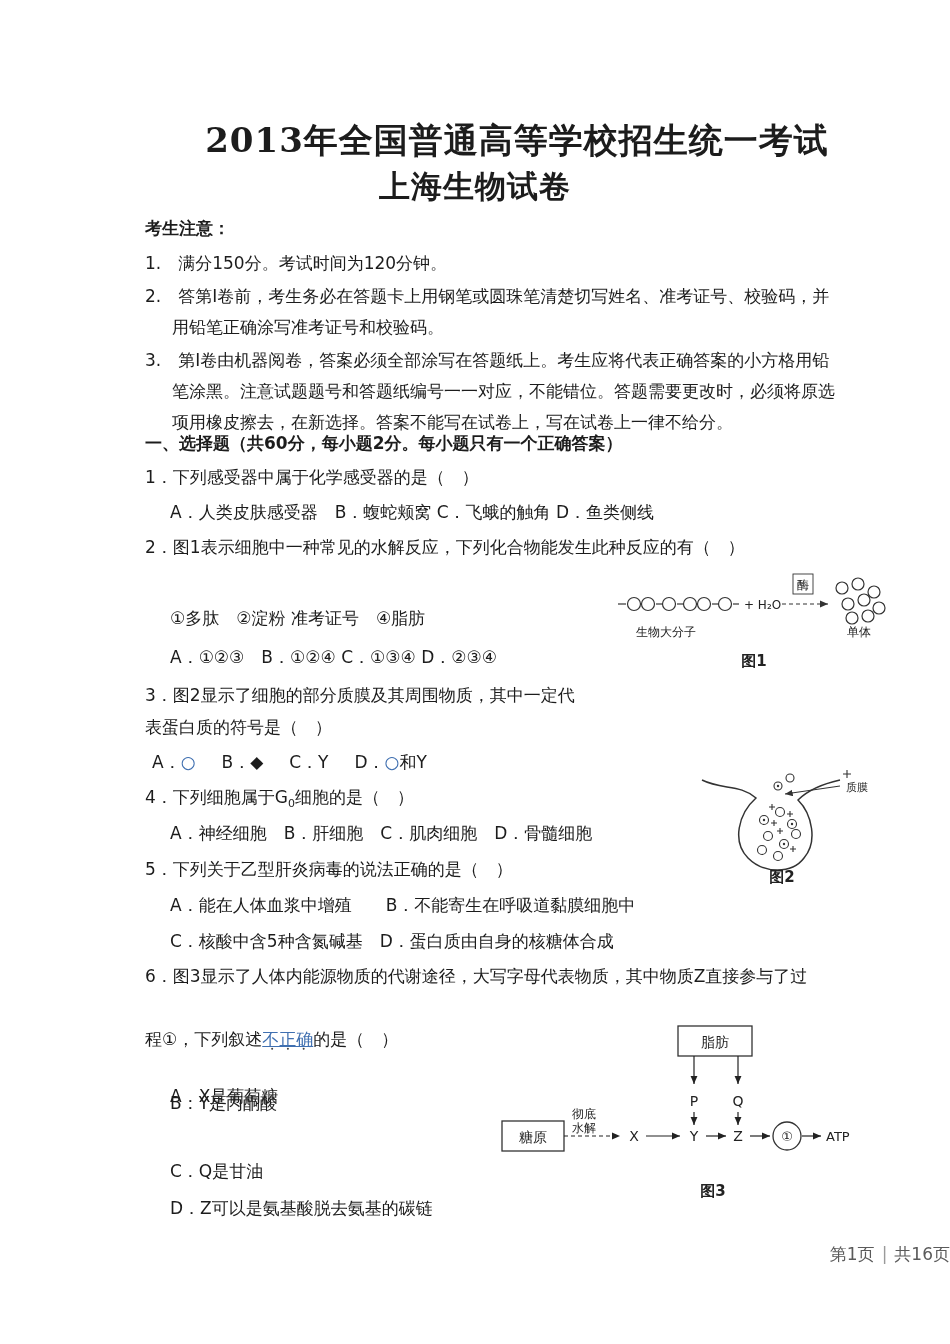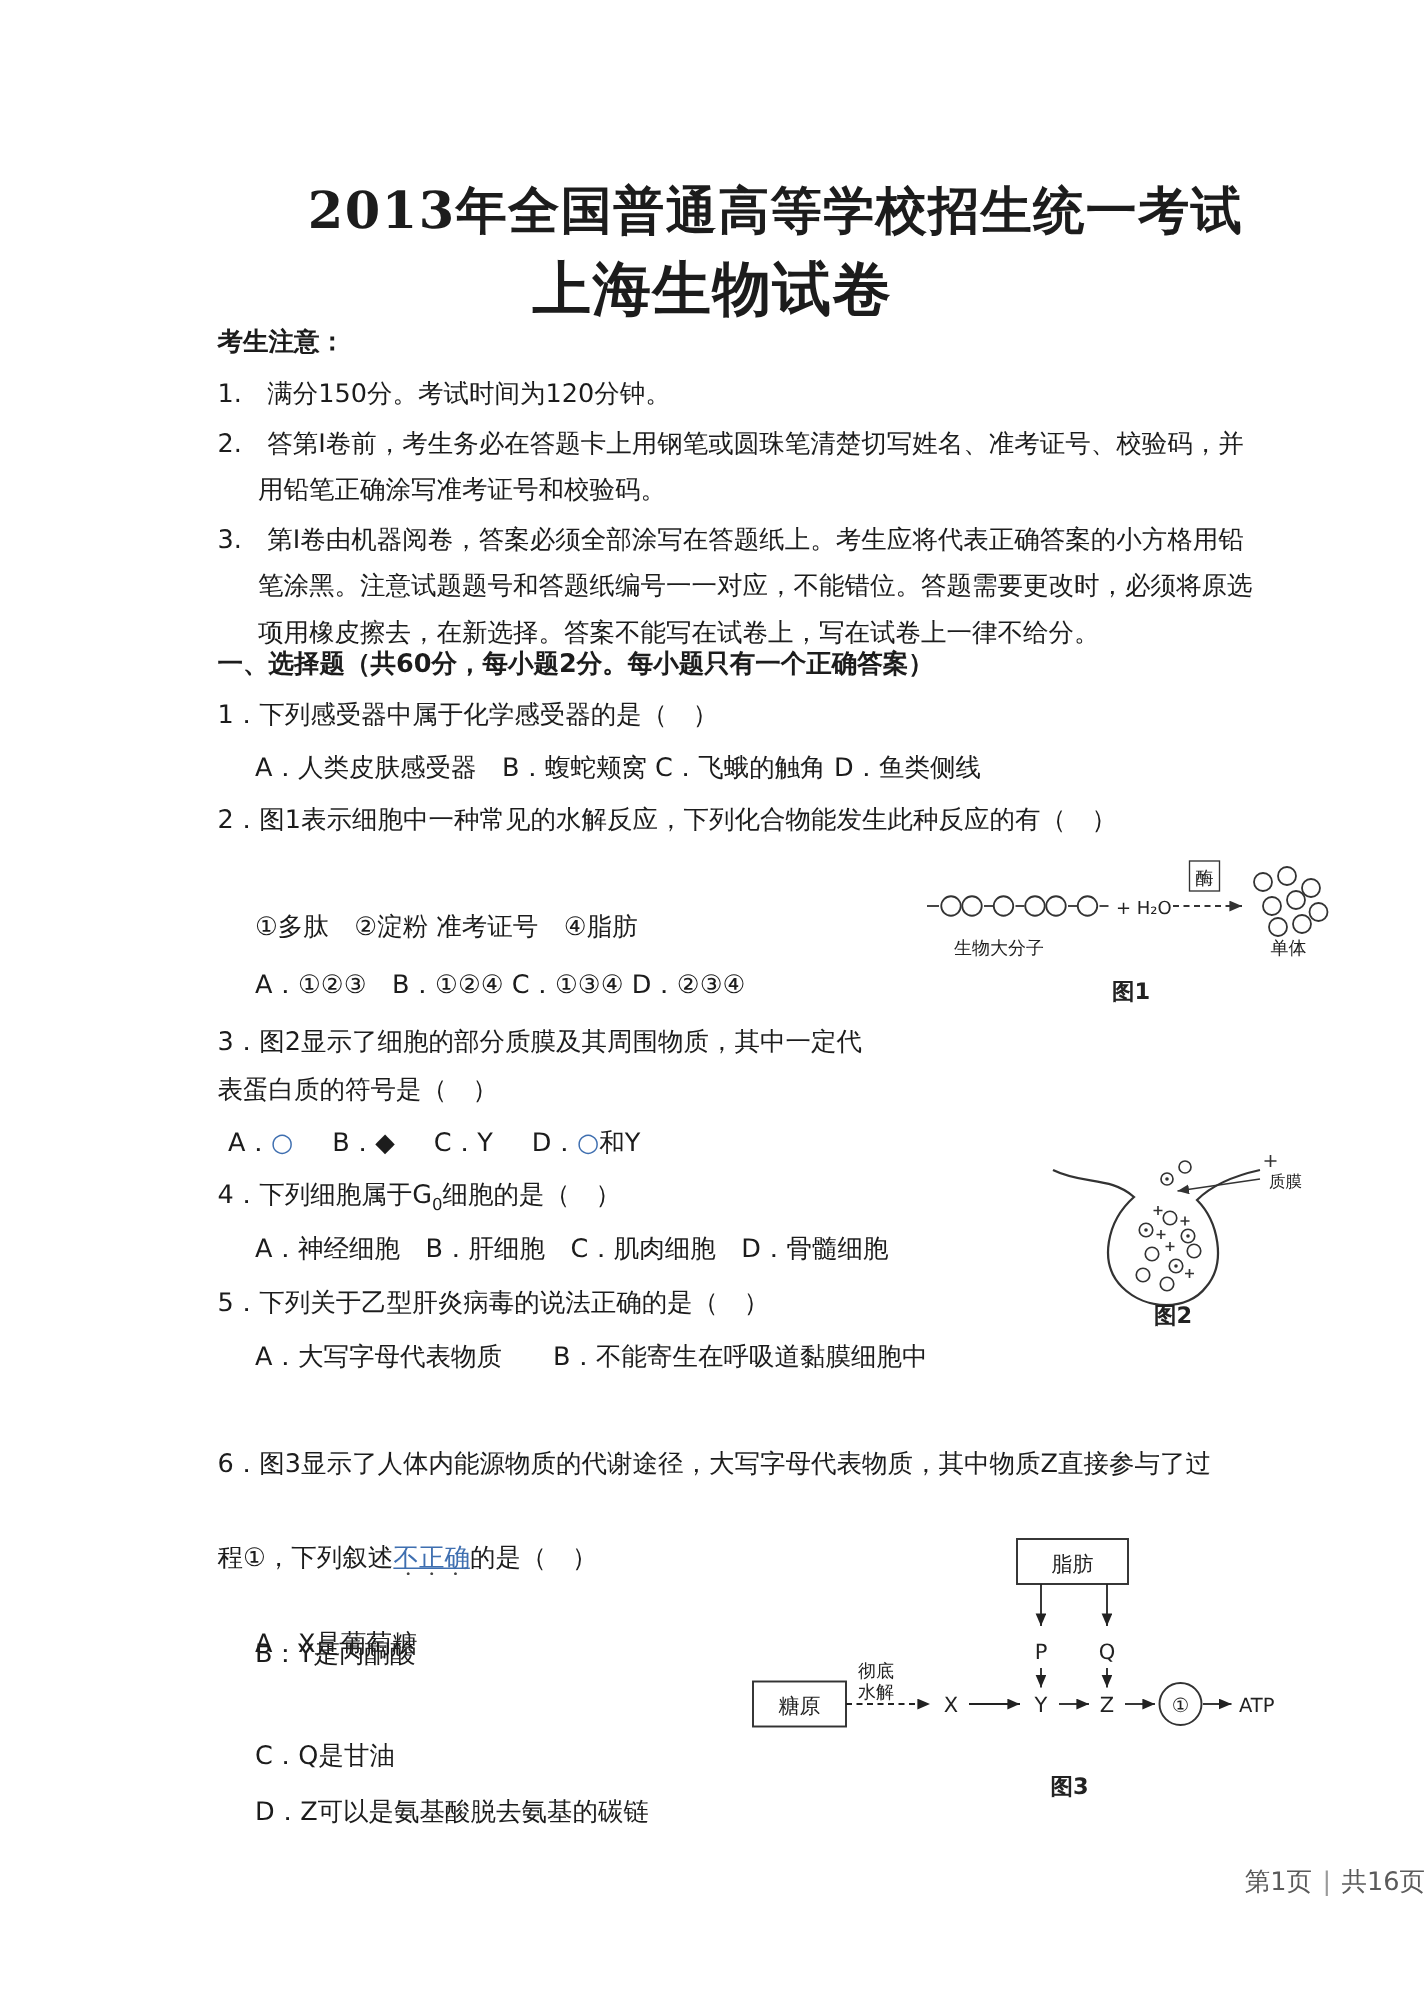--- a/index.html
+++ b/index.html
@@ -11,21 +11,21 @@
   }
   .abs { position:absolute; }
   .title1 {
     top:118px; left:0; width:100%; text-align:center;
     font-family:"DejaVu Serif","Liberation Serif",serif;
     font-weight:bold; font-size:34px; letter-spacing:1px;margin-left:42px;
   }
   .title2 {
     top:166px; left:0; width:100%; text-align:center;
     font-family:"DejaVu Serif","Liberation Serif",serif;
-    font-weight:bold; font-size:39px; letter-spacing:1px;
+    font-weight:bold; font-size:31px; letter-spacing:1px;
   }
   .body { font-size:17px; line-height:31px; white-space:nowrap; }
   .wrap { white-space:normal; width:690px; }
   .bold { font-weight:bold; }
   .hang { padding-left:27px; text-indent:-27px; }
   .blue { color:var(--link-blue,#3f6fb0); }
   .underline { text-decoration:underline; }
   .gap2 { display:inline-block; width:26px; }
   .em-wrap { position:relative; display:inline-block; }
   .em-dots {
@@ -146,21 +146,22 @@
       <text x="82" y="132" font-size="15" font-weight="bold" text-anchor="middle">图2</text>
     </svg>
   </div>
 
   <div class="abs body" style="left:145px; top:782px;">
     <span>4．下列细胞属于G</span><sub class="subsc">0</sub><span>细胞的是（　）</span>
   </div>
   <div class="abs body" style="left:170px; top:818px;">A．神经细胞　B．肝细胞　C．肌肉细胞　D．骨髓细胞</div>
 
   <div class="abs body" style="left:145px; top:854px;">5．下列关于乙型肝炎病毒的说法正确的是（　）</div>
-  <div class="abs body" style="left:170px; top:890px;">A．大写字母代表物质　　B．不能寄生在呼吸道黏膜细胞中</div>
+  <div class="abs body" style="left:170px; top:890px;">A．能在人体血浆中增殖　　B．不能寄生在呼吸道黏膜细胞中</div>
+  <div class="abs body" style="left:170px; top:926px;">C．核酸中含5种含氮碱基　D．蛋白质由自身的核糖体合成</div>
 
   <div class="abs body" style="left:145px; top:961px;">6．图3显示了人体内能源物质的代谢途径，大写字母代表物质，其中物质Z直接参与了过</div>
   <div class="abs body" style="left:145px; top:1024px;">
     <span>程①，下列叙述</span><span class="em-wrap"><span class="blue underline">不正确</span><span class="em-dots">・ ・ ・</span></span><span>的是（　）</span>
   </div>
   <div class="abs body" style="left:170px; top:1081px;">A．X是葡萄糖</div>
   <div class="abs body" style="left:170px; top:1088px;">B．Y是丙酮酸</div>
   <div class="abs body" style="left:170px; top:1156px;">C．Q是甘油</div>
   <div class="abs body" style="left:170px; top:1193px;">D．Z可以是氨基酸脱去氨基的碳链</div>
 

